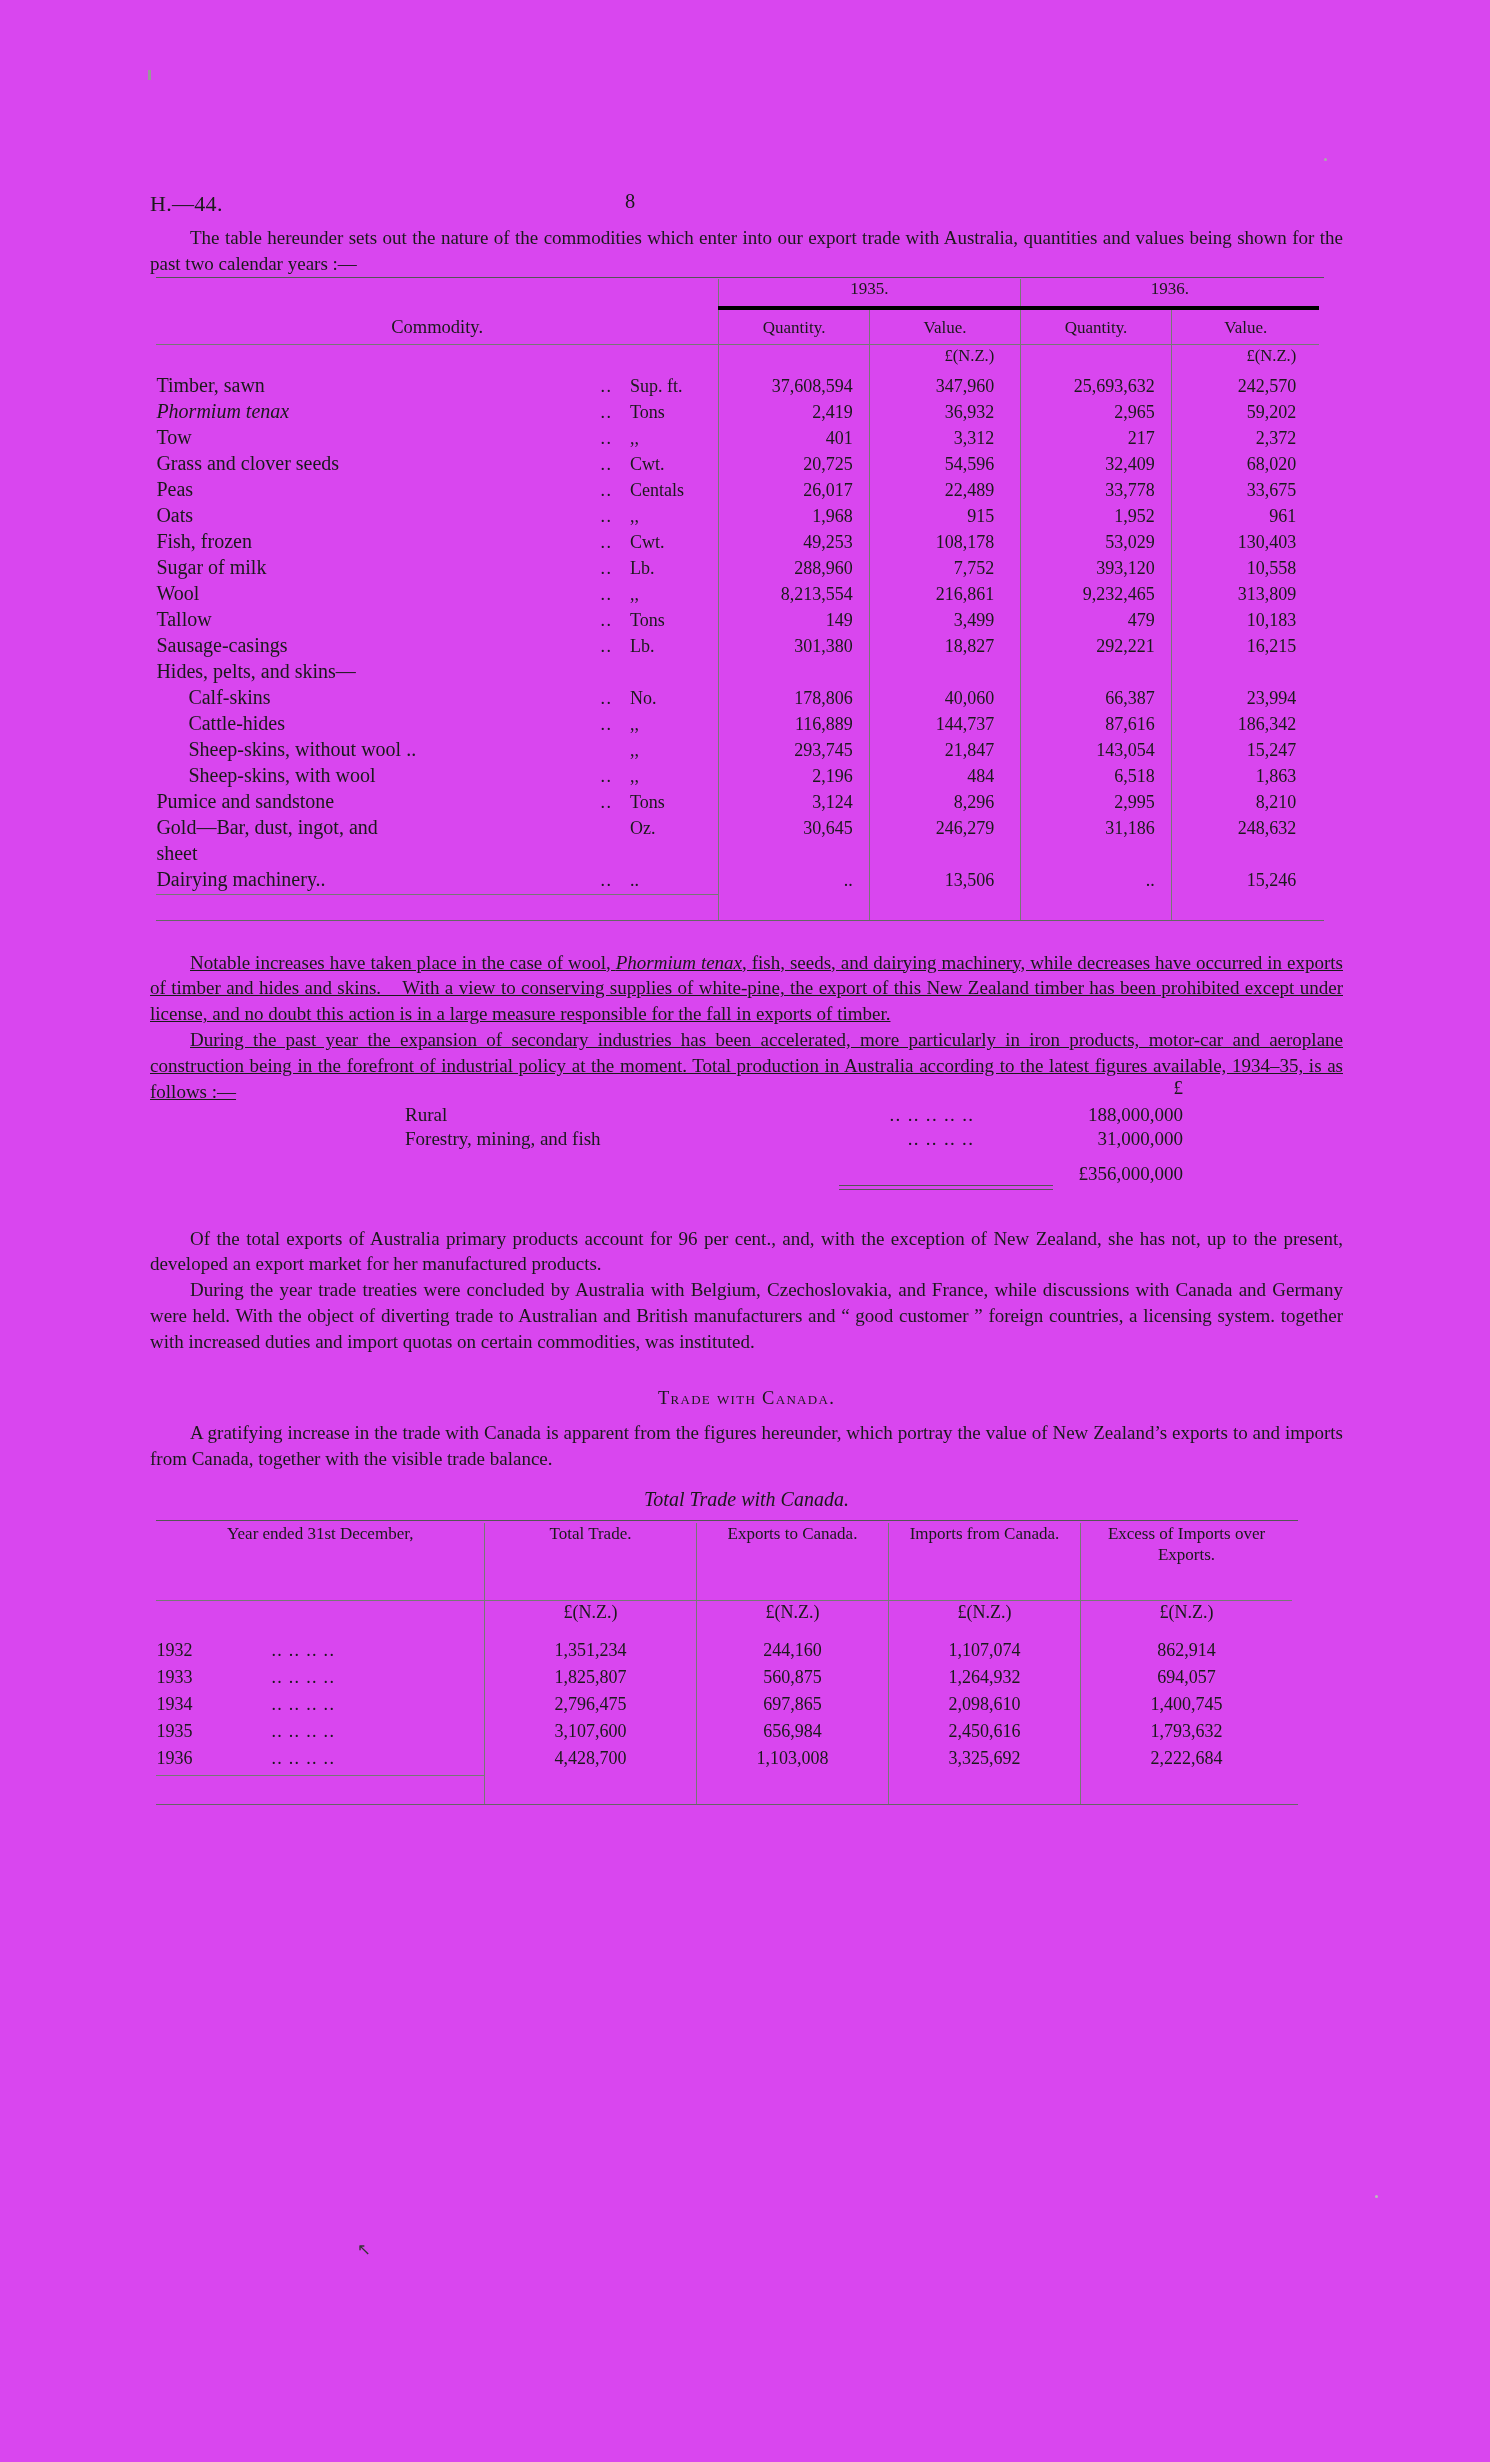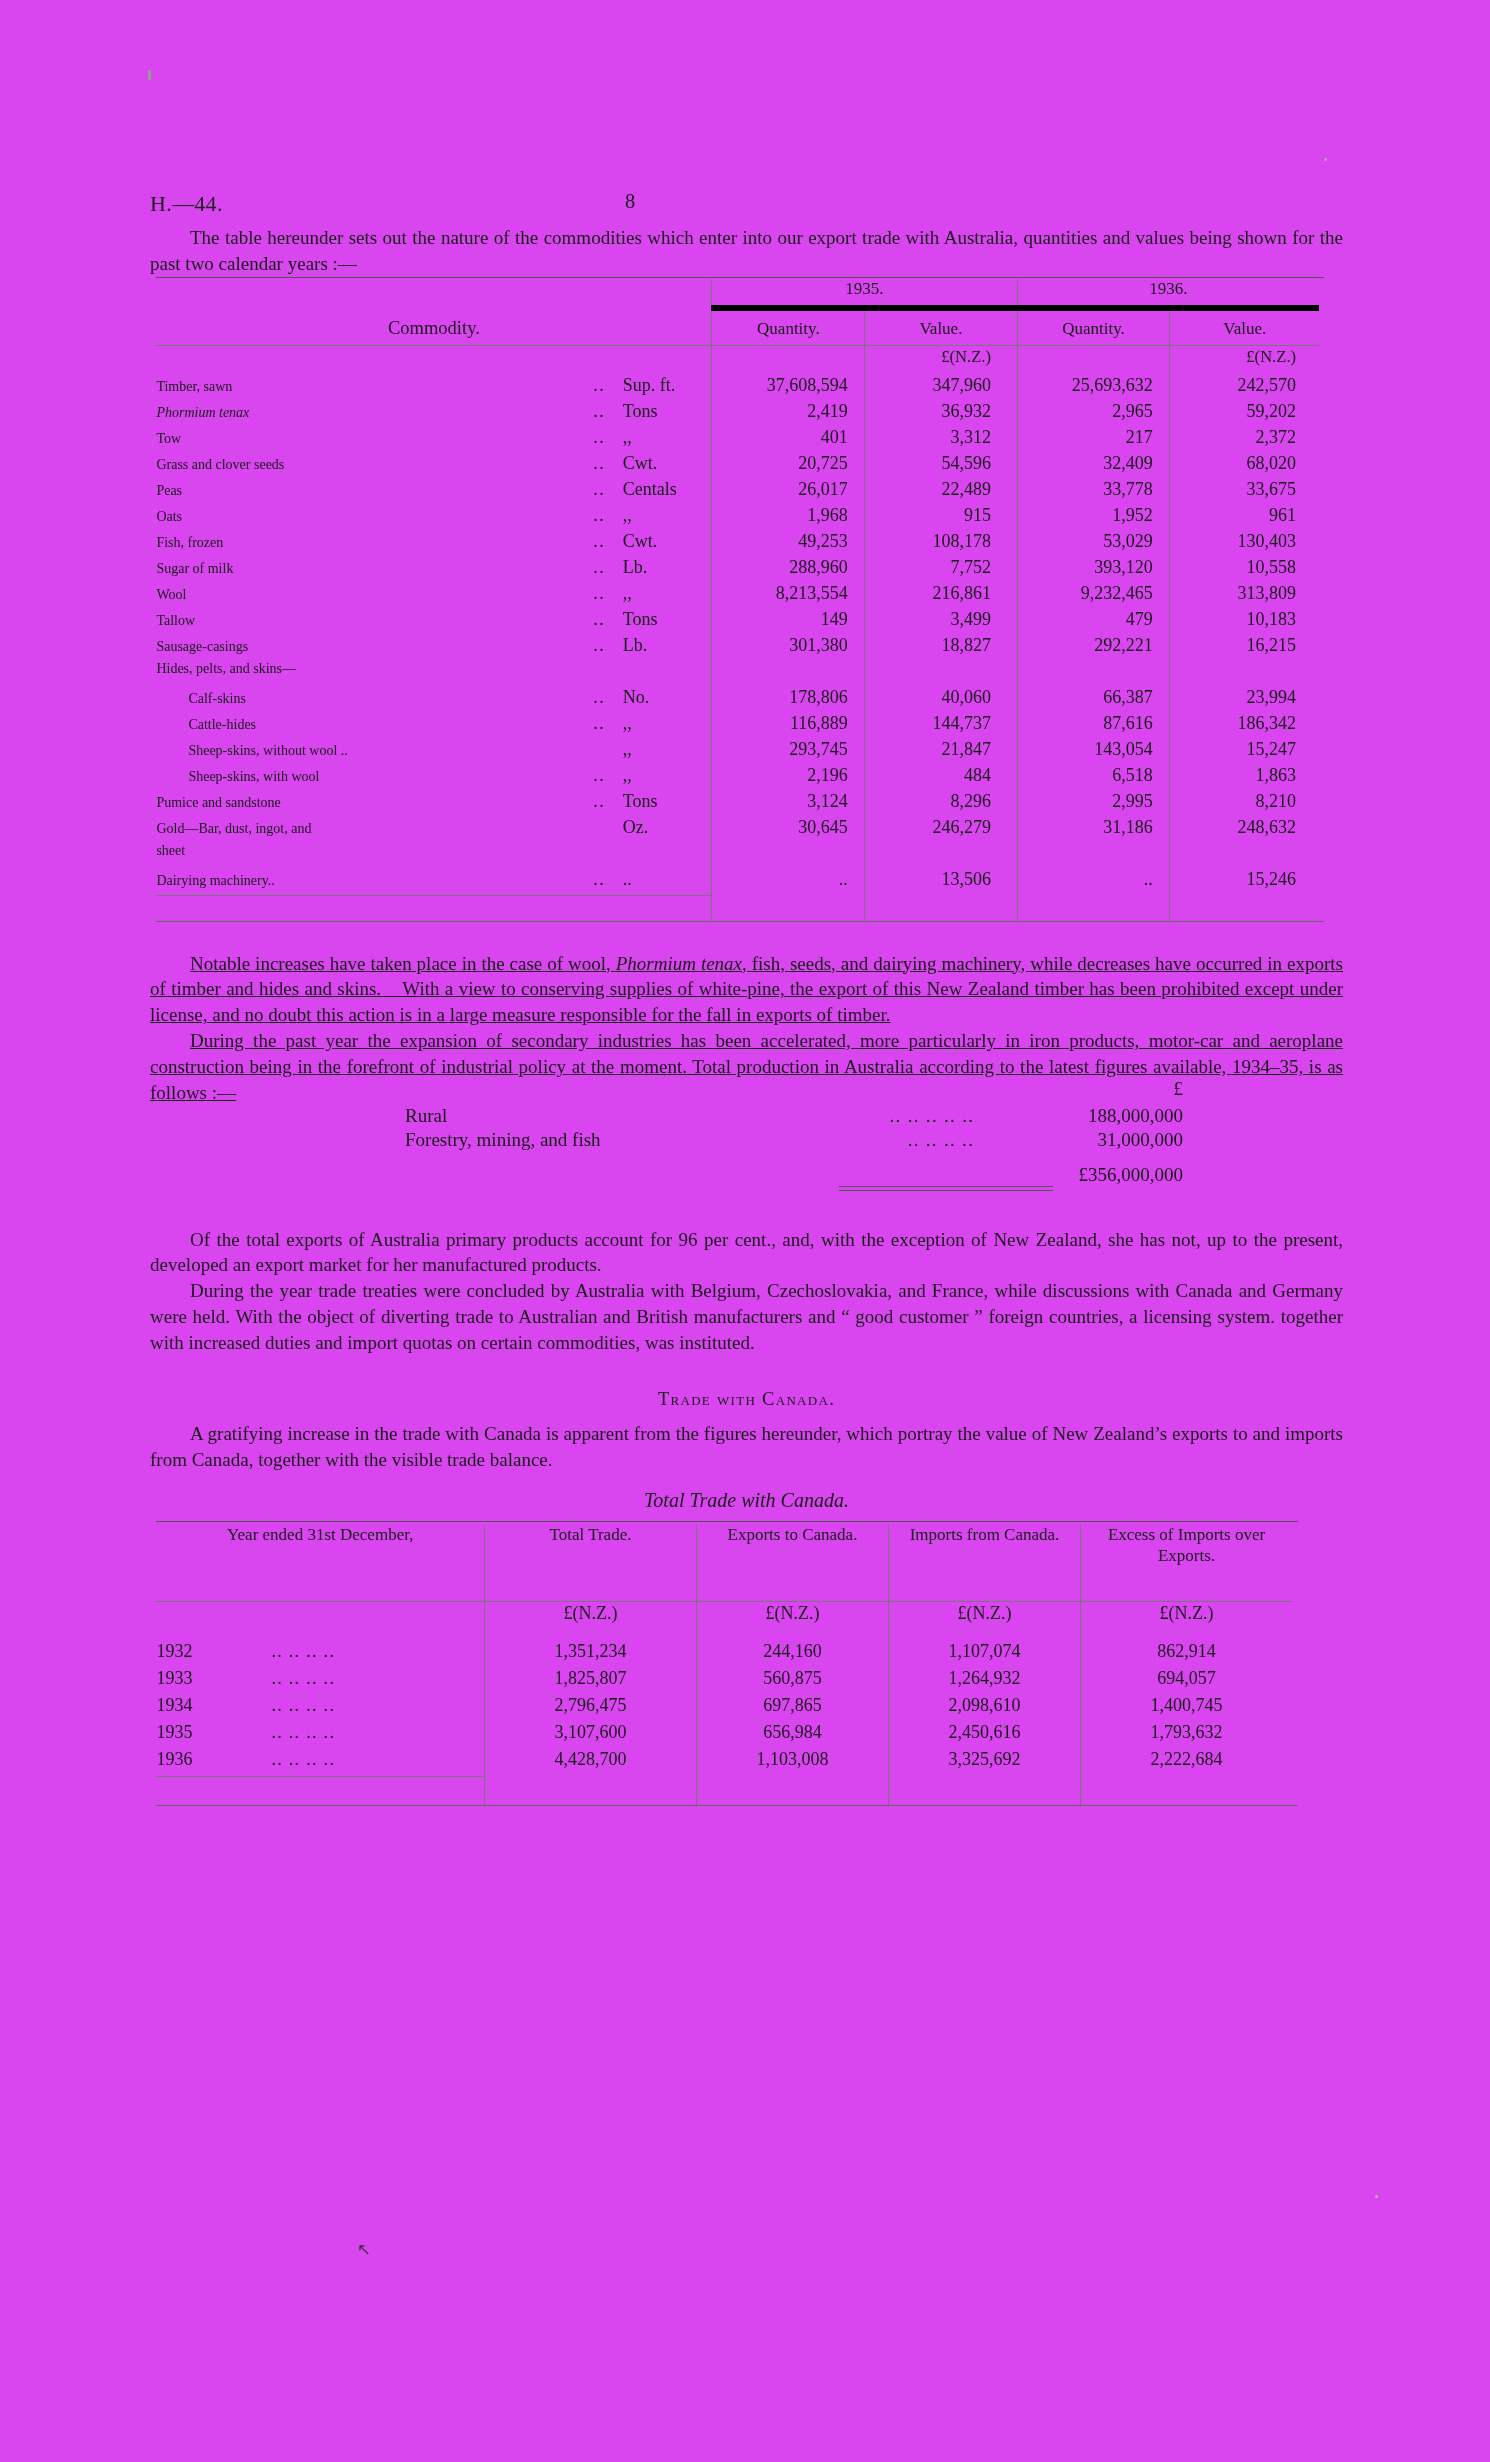--- a/index.html
+++ b/index.html
@@ -83,25 +83,25 @@
     padding-bottom: 6.4px !important;
   }
   .commodity-head {
     text-align: center;
     font-size: 18.5px;
   }
   .vline {
     border-left: 1px solid #777;
   }
   .hline {
-    border-bottom: 6px solid #000000;
+    border-bottom: 4px solid #000000;
   }
   .cname {
     width: 332px;
-    font-size: 14px;
+    font-size: 20px;
     white-space: nowrap;
     padding-right: 2.6px !important;
   }
   .dots {
     width: 134px;
     font-size: 18px;
     letter-spacing: 1.3px;
     text-align: right;
     padding-right: 12.8px !important;
   }

